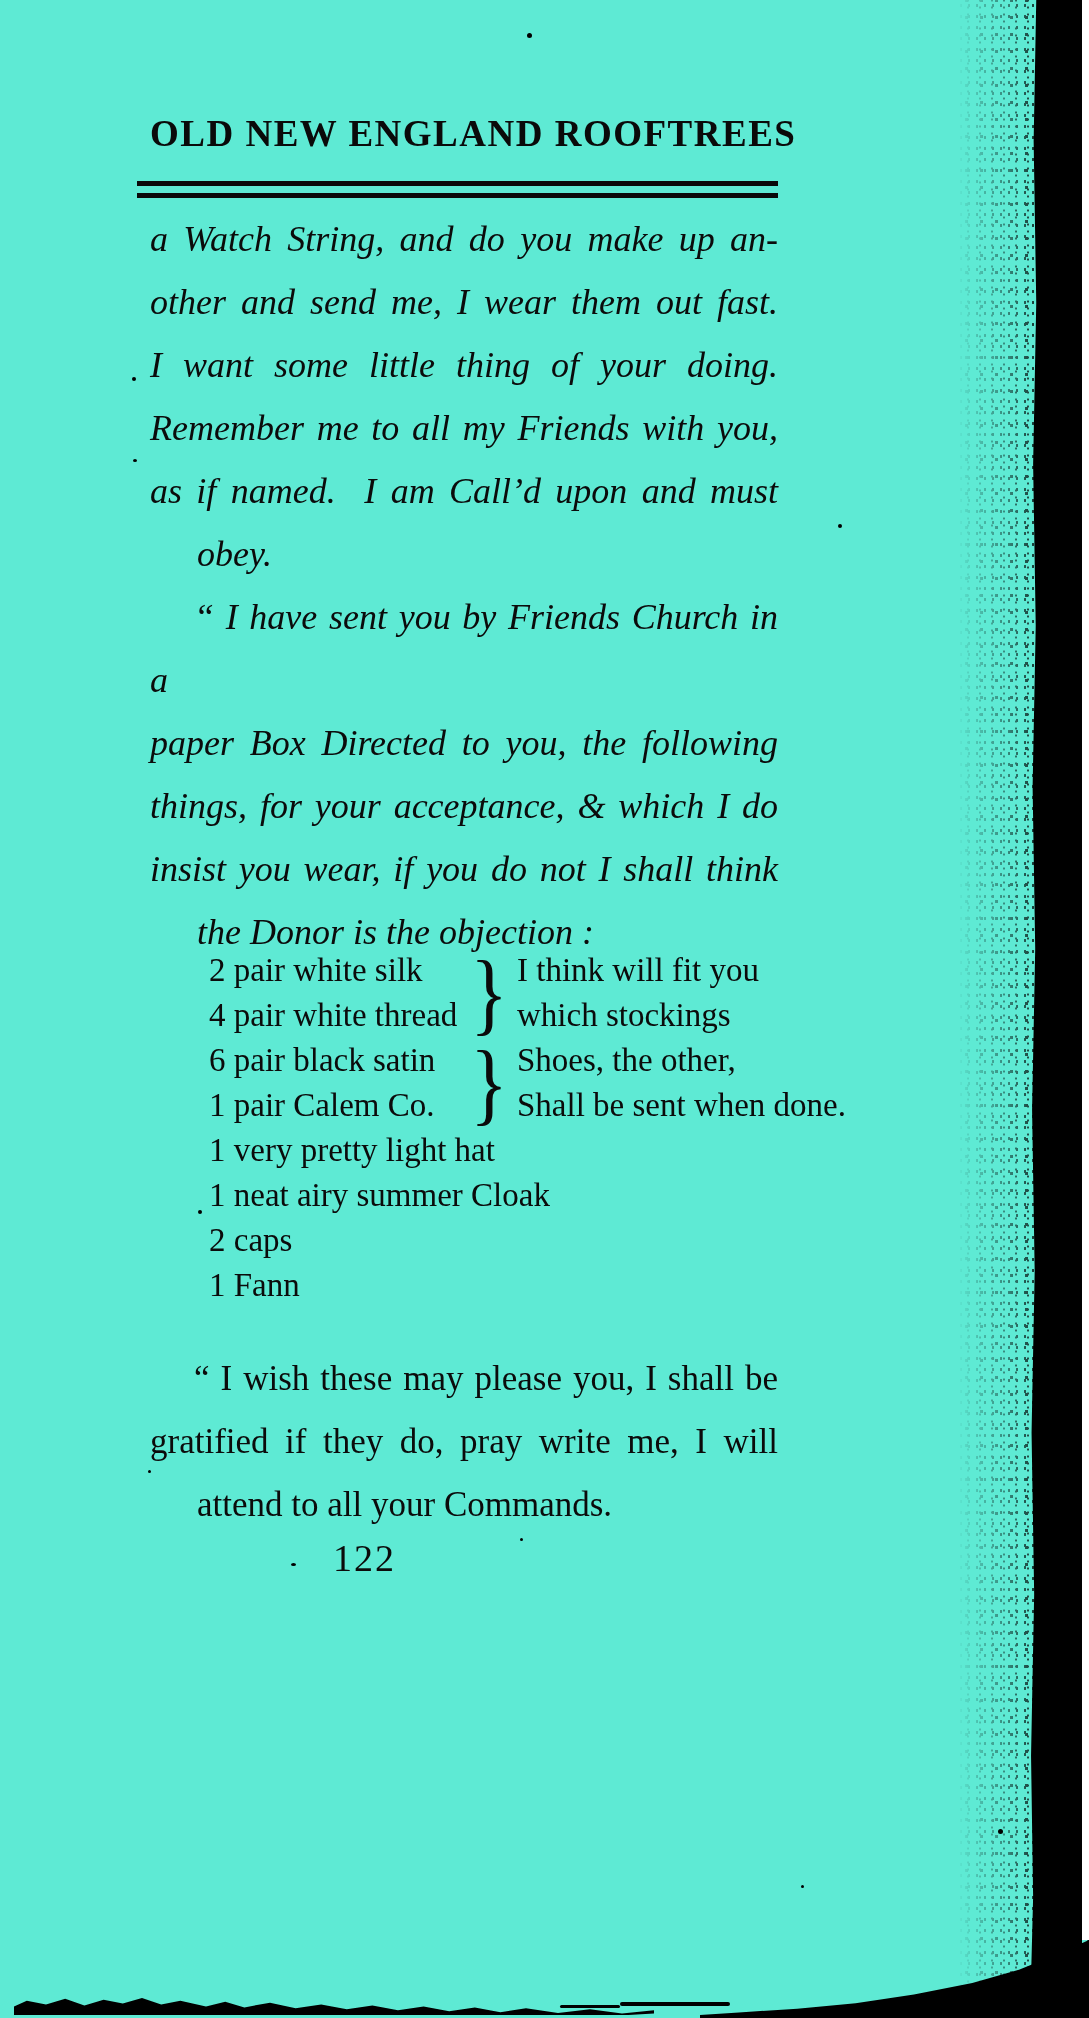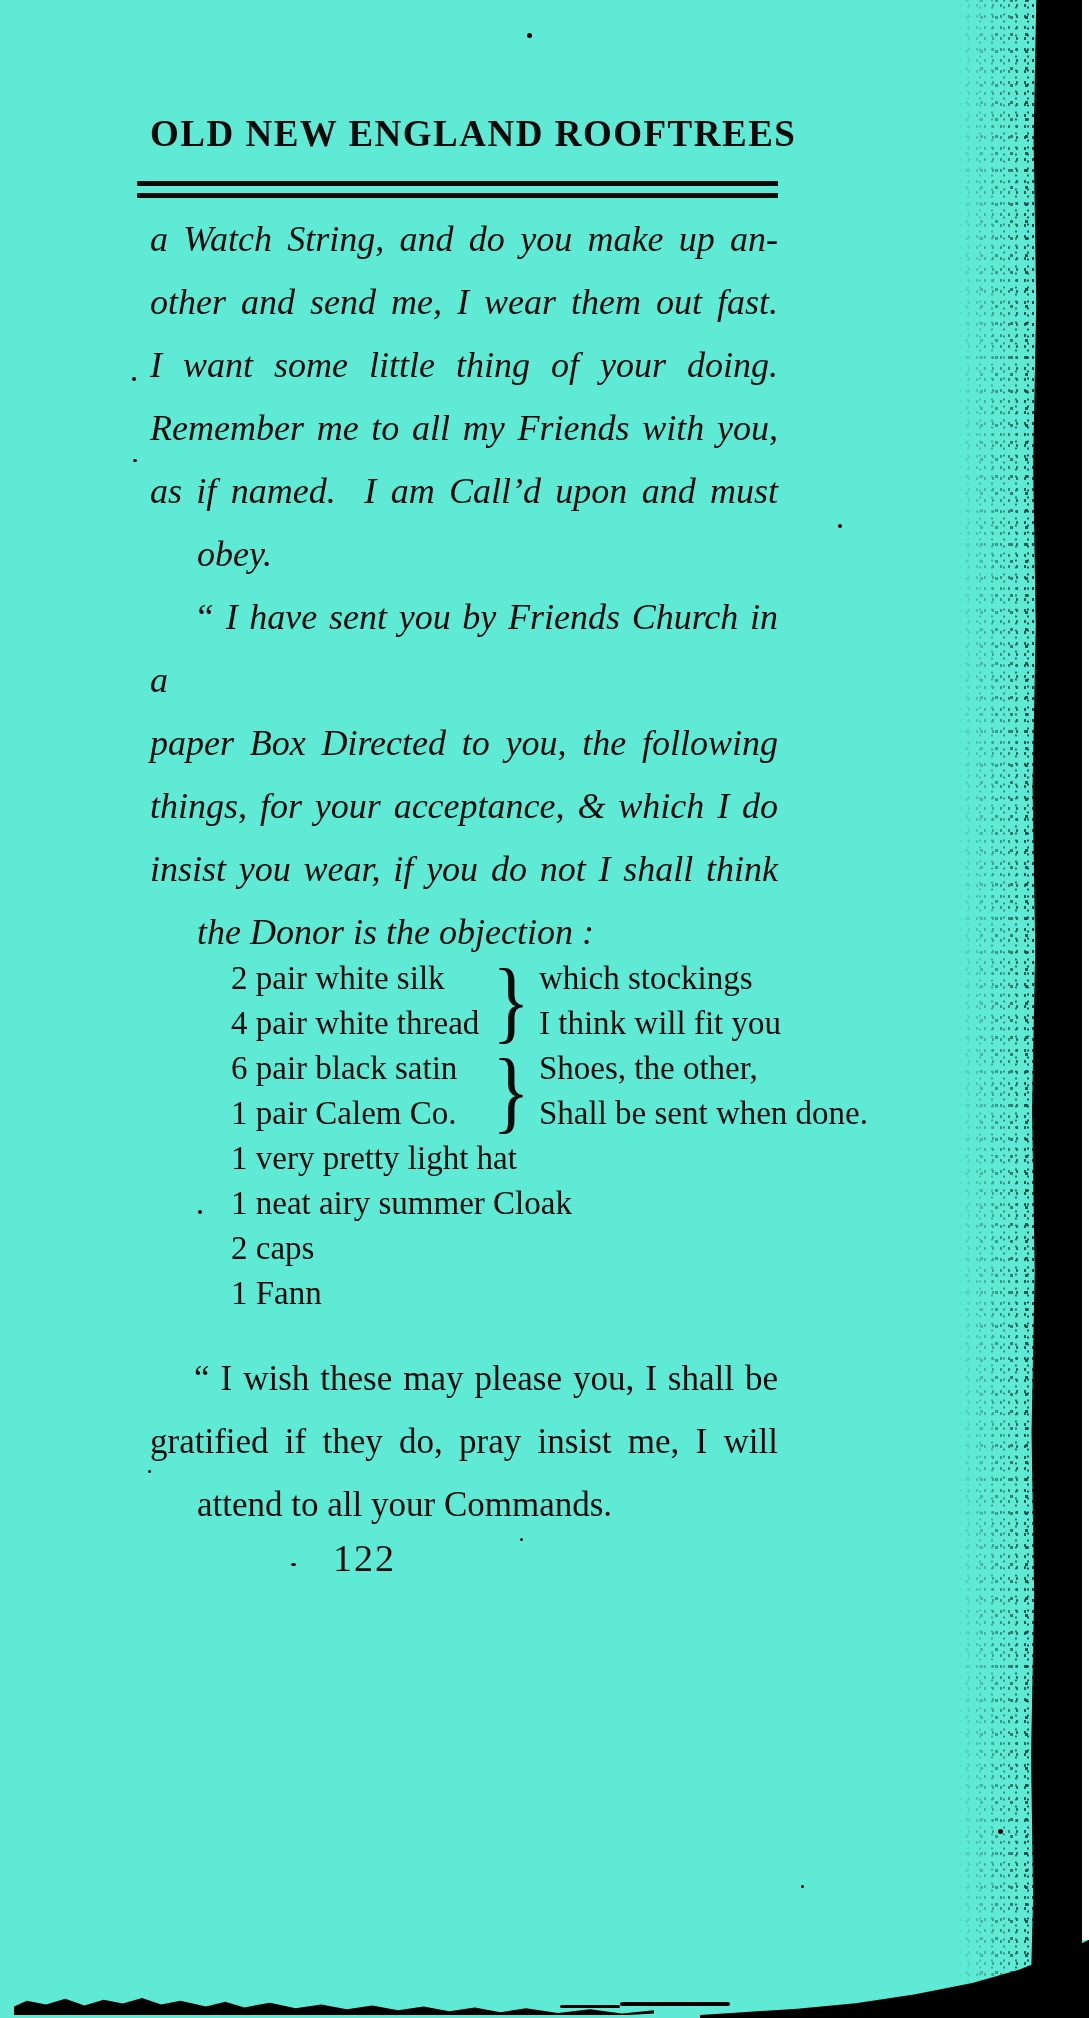--- a/index.html
+++ b/index.html
@@ -29,22 +29,22 @@
     font-size:36px;line-height:63px;
   }
   .para{margin:0;font-style:italic;}
   .line{white-space:normal;}
   .just{text-align:justify;text-align-last:justify;}
   .plain{text-align:left;margin-left:47px;}
   .indent{text-indent:44px;}
 
   
   .packing-list{
-    position:absolute;left:231px;top:948px;width:780px;
-    font-size:33px;line-height:45px;margin-top:8px;
+    position:absolute;left:209px;top:948px;width:780px;
+    font-size:33px;line-height:45px;
   }
   .brace-group{display:flex;align-items:center;height:90px;}
   .col-left{width:258px;flex:0 0 auto;}
   .col-brace{
     width:44px;flex:0 0 auto;
     font-size:92px;line-height:90px;
     text-align:center;
     transform:scaleX(.85);
   }
   .col-right{flex:1 1 auto;padding-left:6px;}
@@ -126,22 +126,22 @@
   </div>
 
   <div class="packing-list">
     <div class="brace-group">
       <div class="col-left">
         <div class="line">2 pair white silk</div>
         <div class="line">4 pair white thread</div>
       </div>
       <div class="col-brace">}</div>
       <div class="col-right">
+        <div class="line">I think will fit you</div>
         <div class="line">which stockings</div>
-        <div class="line">I think will fit you</div>
       </div>
     </div>
     <div class="brace-group">
       <div class="col-left">
         <div class="line">6 pair black satin</div>
         <div class="line">1 pair Calem Co.</div>
       </div>
       <div class="col-brace">}</div>
       <div class="col-right">
         <div class="line">Shoes, the other,</div>
@@ -149,21 +149,21 @@
       </div>
     </div>
     <div class="list-item">1 very pretty light hat</div>
     <div class="list-item">1 neat airy summer Cloak</div>
     <div class="list-item">2 caps</div>
     <div class="list-item">1 Fann</div>
   </div>
 
   <div class="closing">
     <div class="line just indent">“ I wish these may please you, I shall be</div>
-    <div class="line just">gratified if they do, pray insist me, I will</div>
+    <div class="line just">gratified if they do, pray write me, I will</div>
     <div class="line plain">attend to all your Commands.</div>
   </div>
 
   <div class="folio">122</div>
 
   <div class="edge-speckle"></div>
   <div class="edge-solid"></div>
   <div class="edge-white-strip"></div>
   <div class="corner-wedge"></div>
   <div class="bottom-band"></div>

